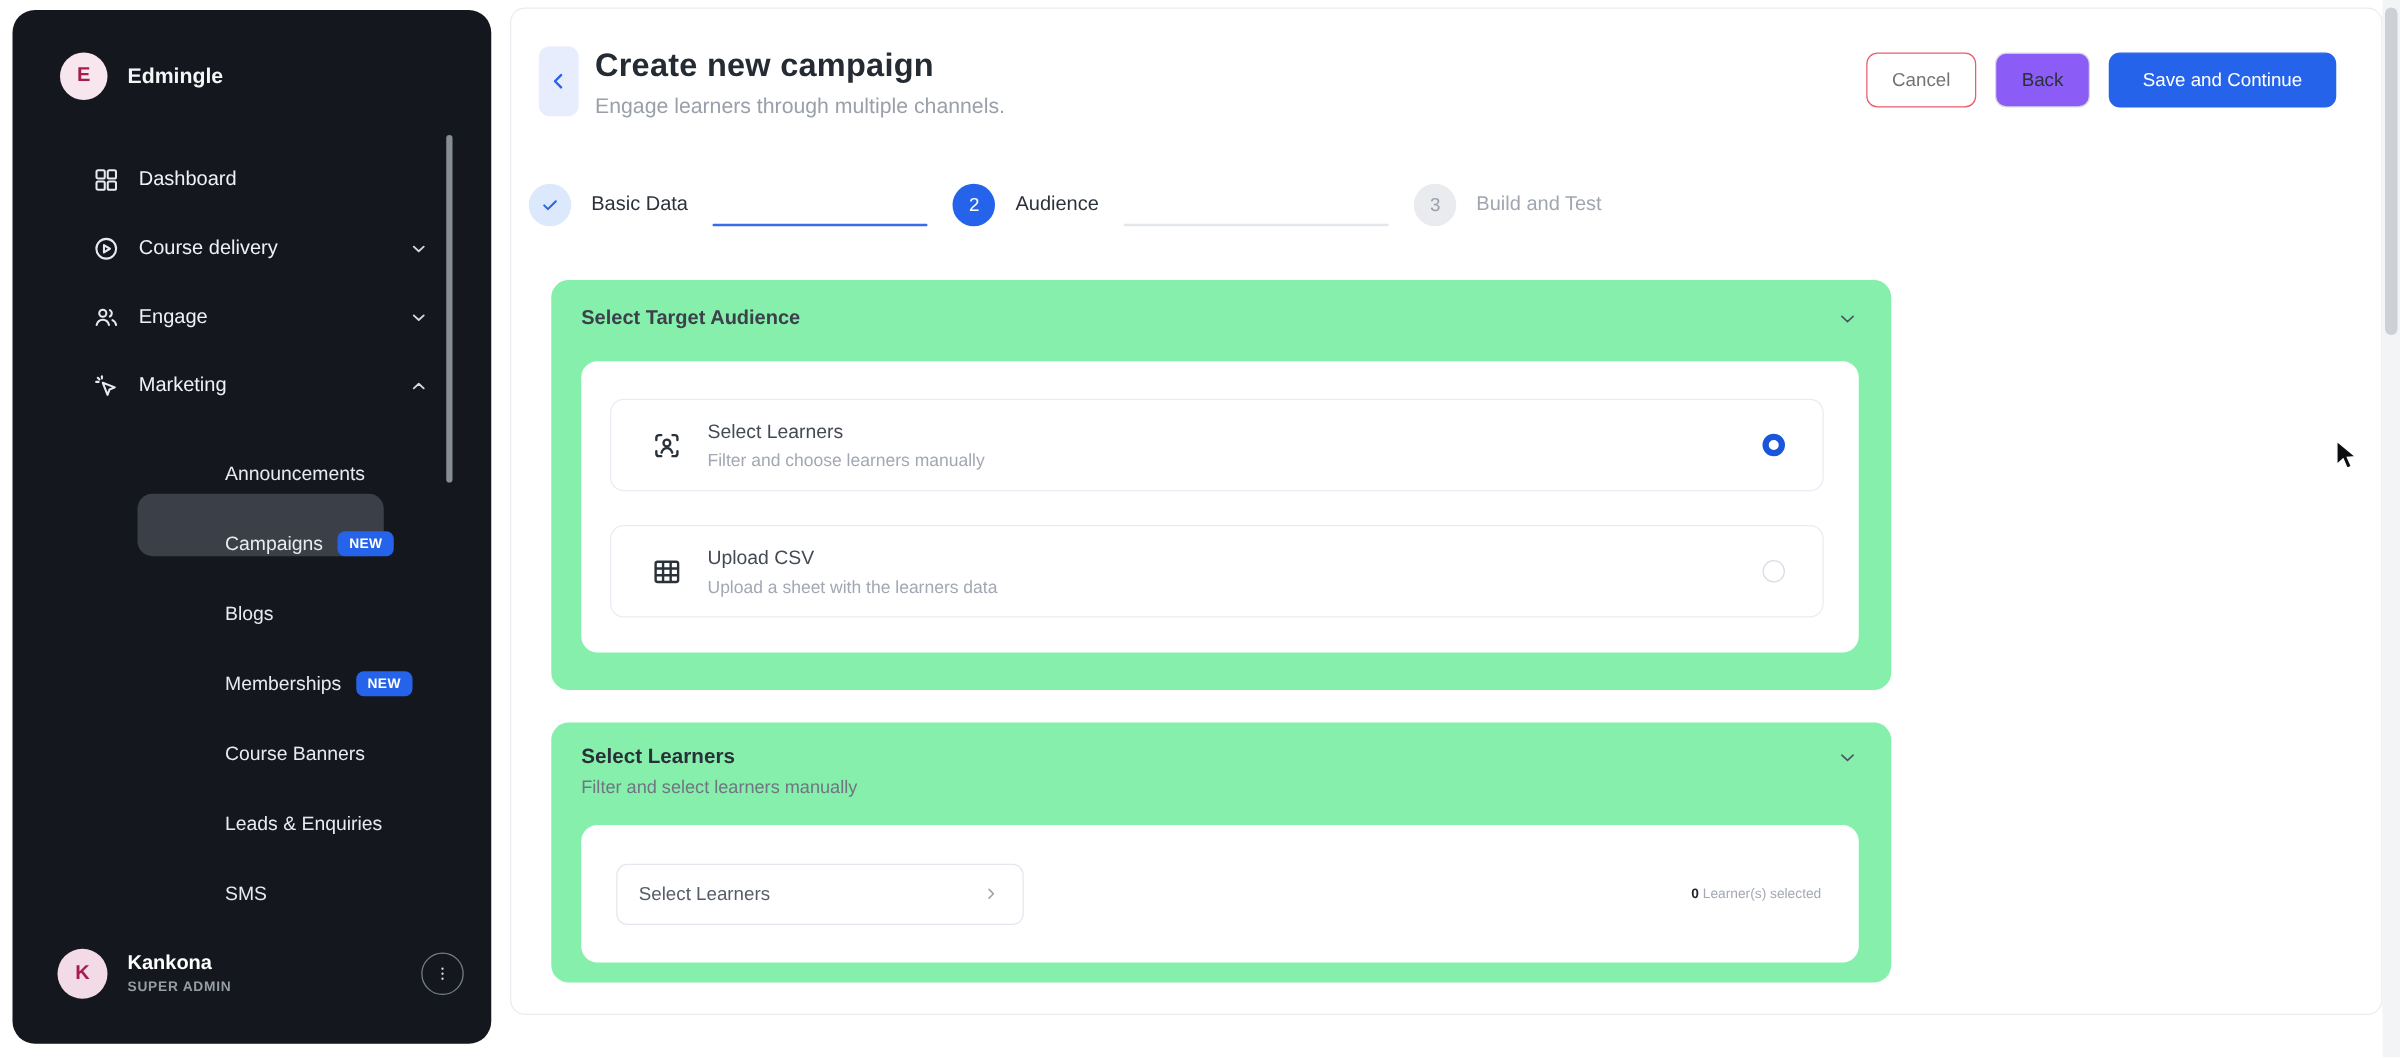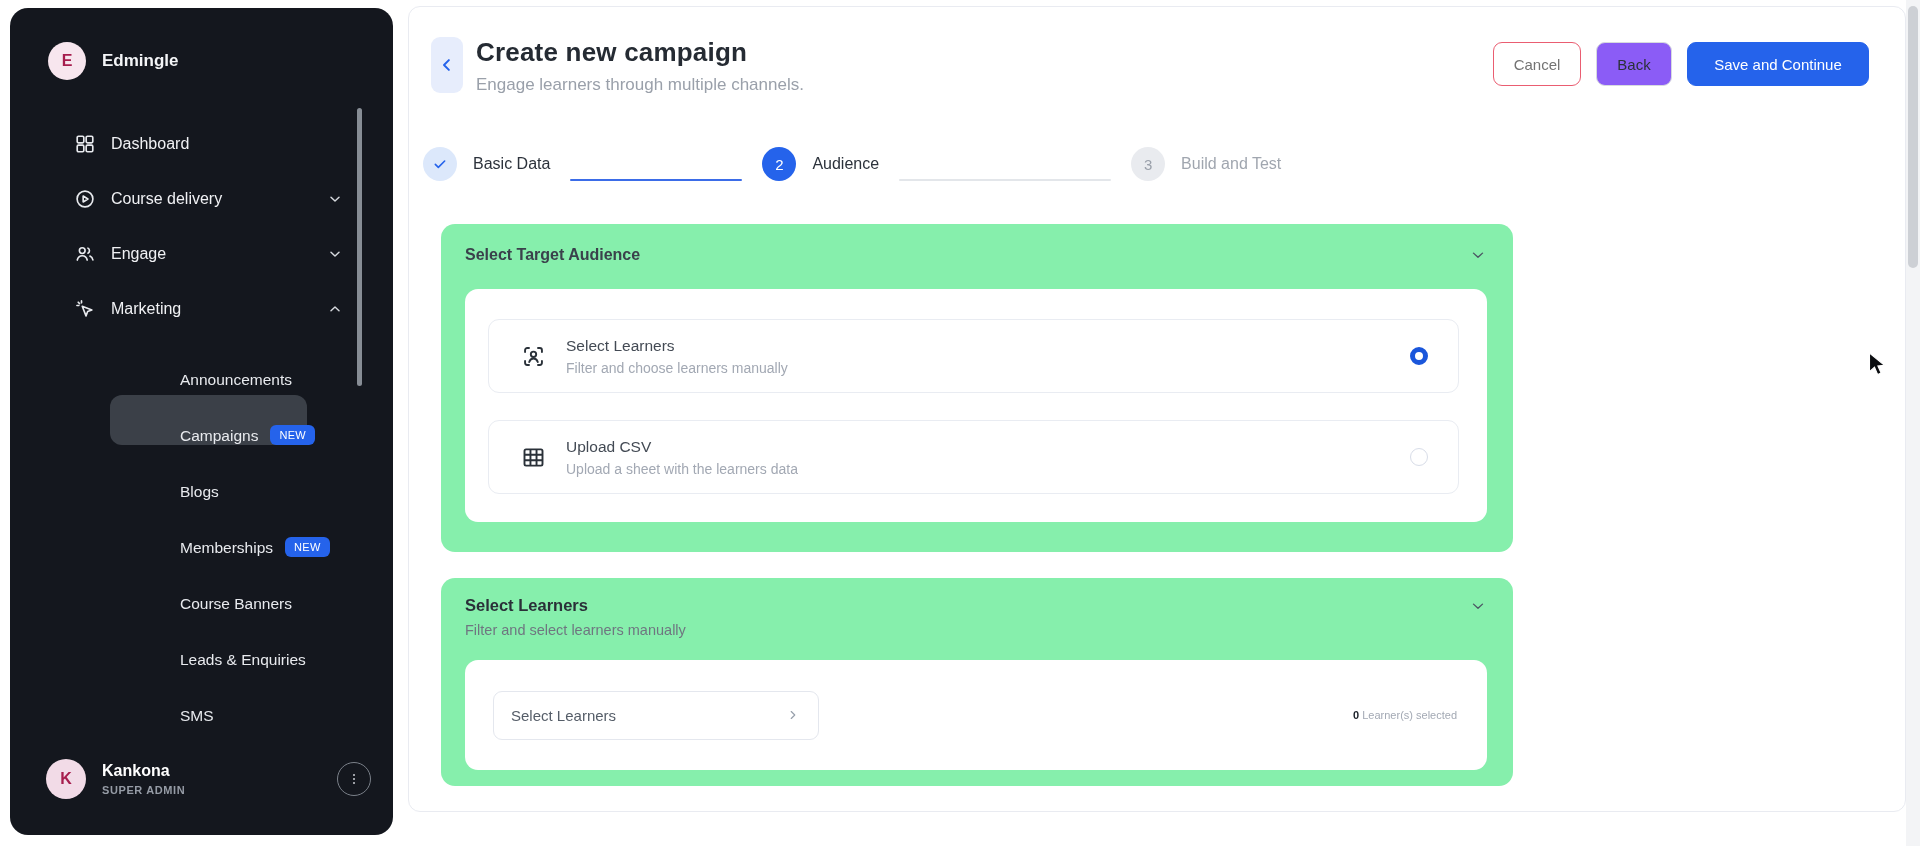--- a/index.html
+++ b/index.html
@@ -18,21 +18,21 @@
   .nav { margin-top:36px; padding:0 50px 0 64px; }
   .nav-item { display:flex; align-items:center; gap:15px; height:55px; cursor:pointer; }
   .nav-item .nicon { width:22px; height:22px; color:#e8eaee; flex:0 0 auto; display:flex; }
   .nav-label { font-size:16px; color:#f0f1f4;text-align:right; }
   .chev { margin-left:auto; width:16px; height:16px; color:#d6d9de; display:flex; }
 
   .sub-list { margin-top:3px; }
   .sub-item { display:flex; align-items:flex-end; height:50px; margin:0 36px 6px 36px;
     padding-left:70px; border-radius:12px; font-size:15.5px; color:#e8eaee; cursor:pointer; }
   .sub-item.selected { background:#3b4048; }
-  .badge { margin-left:12px; background:#2563eb; color:#fff; font-size:11px; font-weight:normal;
+  .badge { margin-left:12px; background:#2563eb; color:#fff; font-size:11px; font-weight:bold;
     padding:4px 9px; border-radius:6px; letter-spacing:.3px; }
 
   .sidebar-scrollthumb { position:absolute; right:31px; top:100px; width:5px; height:278px;
     background:#878d95; border-radius:3px; }
 
   .user-row { position:absolute; left:36px; right:22px; bottom:36px; display:flex; align-items:center; }
   .user-row .avatar { width:40px; height:40px; font-size:16px; background:#f2dbe7; }
   .user-meta { margin-left:16px; }
   .user-name { font-size:16px; font-weight:bold; color:#fff; }
   .user-role { margin-top:4px; font-size:11px; font-weight:bold; letter-spacing:.6px; color:#969ca6; }

